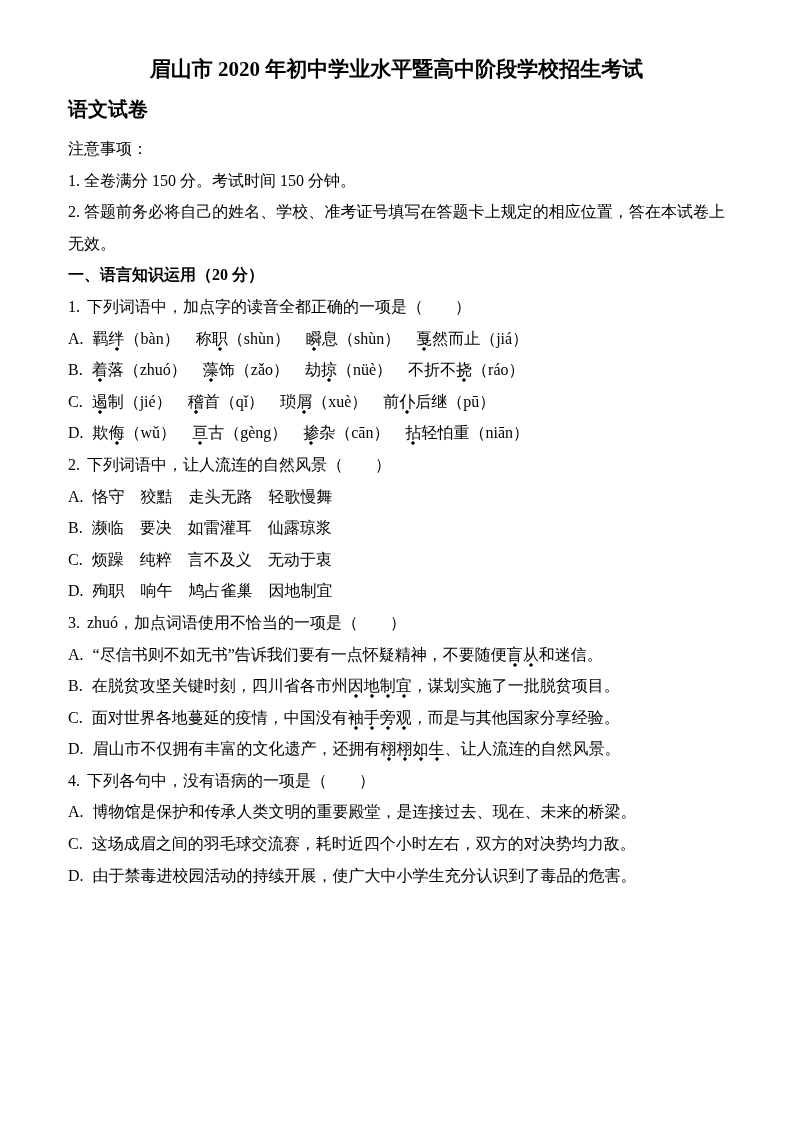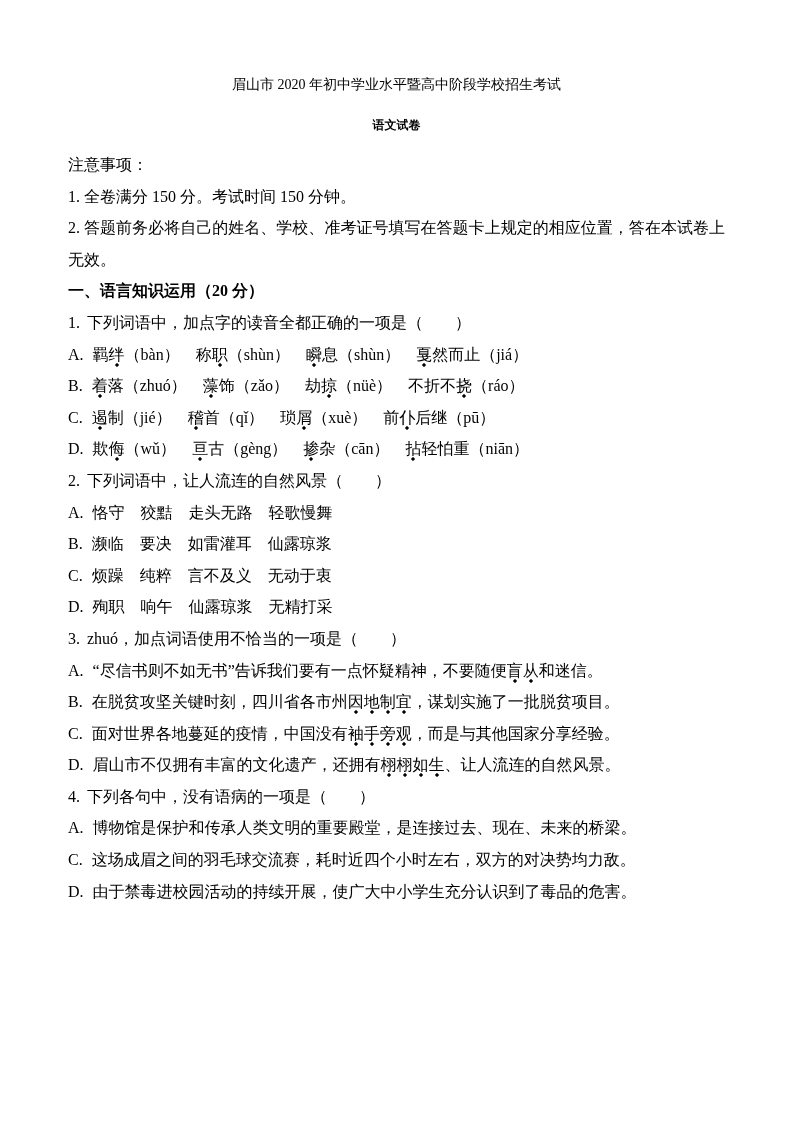--- a/index.html
+++ b/index.html
@@ -7,25 +7,25 @@
     width:793px;height:1122px;box-sizing:border-box;
     margin:0 auto;
     padding:56px 68px 40px 68px;
     background:#ffffff;color:#000000;
     font-family:"Liberation Serif","DejaVu Serif",serif;
     font-size:16px;
     overflow:hidden;
   }
   p{margin:0;}
   .title{
-    font-size:14px;font-weight:normal;text-align:center;
-    margin:16px 0 0 0;line-height:26px;
+    font-size:21px;font-weight:bold;text-align:center;
+    margin:0 0 0 0;line-height:26px;
   }
   .subtitle{
-    font-size:12px;font-weight:bold;text-align:center;
+    font-size:20px;font-weight:bold;
     margin:14px 0 0 0;line-height:26px;
   }
   .body-block{
     margin-top:11px;
     line-height:31.6px;
     text-align:justify;
   }
   .notice-heading{font-weight:normal;}
   .notice-item{font-weight:normal;}
   .section-heading{font-weight:bold;}
@@ -64,21 +64,21 @@
           <p class="option"><span class="olabel">A.</span><span><span class="">羁</span><span class="em">绊</span><span class="">（bàn）　称</span><span class="em">职</span><span class="">（shùn）　</span><span class="em">瞬</span><span class="">息（shùn）　</span><span class="em">戛</span><span class="">然而止（jiá）</span></span></p>
           <p class="option"><span class="olabel">B.</span><span><span class="em">着</span><span class="">落（zhuó）　</span><span class="em">藻</span><span class="">饰（zǎo）　劫</span><span class="em">掠</span><span class="">（nüè）　不折不</span><span class="em">挠</span><span class="">（ráo）</span></span></p>
           <p class="option"><span class="olabel">C.</span><span><span class="em">遏</span><span class="">制（jié）　</span><span class="em">稽</span><span class="">首（qǐ）　琐</span><span class="em">屑</span><span class="">（xuè）　前</span><span class="em">仆</span><span class="">后继（pū）</span></span></p>
           <p class="option"><span class="olabel">D.</span><span><span class="">欺</span><span class="em">侮</span><span class="">（wǔ）　</span><span class="em">亘</span><span class="">古（gèng）　</span><span class="em">掺</span><span class="">杂（cān）　</span><span class="em">拈</span><span class="">轻怕重（niān）</span></span></p>
         </div>
         <div>
           <p class="stem"><span class="qnum">2.</span><span>下列词语中，让人流连的自然风景（　　）</span></p>
           <p class="option"><span class="olabel">A.</span><span><span class="">恪守　狡黠　走头无路　轻歌慢舞</span></span></p>
           <p class="option"><span class="olabel">B.</span><span><span class="">濒临　要决　如雷灌耳　仙露琼浆</span></span></p>
           <p class="option"><span class="olabel">C.</span><span><span class="">烦躁　纯粹　言不及义　无动于衷</span></span></p>
-          <p class="option"><span class="olabel">D.</span><span><span class="">殉职　响午　仙露琼浆　无精打采</span></span></p>
+          <p class="option"><span class="olabel">D.</span><span><span class="">殉职　响午　鸠占雀巢　因地制宜</span></span></p>
         </div>
         <div>
           <p class="stem"><span class="qnum">3.</span><span>zhuó，加点词语使用不恰当的一项是（　　）</span></p>
           <p class="option"><span class="olabel">A.</span><span><span class="">“尽信书则不如无书”告诉我们要有一点怀疑精神，不要随便</span><span class="em">盲从</span><span class="">和迷信。</span></span></p>
           <p class="option"><span class="olabel">B.</span><span><span class="">在脱贫攻坚关键时刻，四川省各市州</span><span class="em">因地制宜</span><span class="">，谋划实施了一批脱贫项目。</span></span></p>
           <p class="option"><span class="olabel">C.</span><span><span class="">面对世界各地蔓延的疫情，中国没有</span><span class="em">袖手旁观</span><span class="">，而是与其他国家分享经验。</span></span></p>
           <p class="option"><span class="olabel">D.</span><span><span class="">眉山市不仅拥有丰富的文化遗产，还拥有</span><span class="em">栩栩如生</span><span class="">、让人流连的自然风景。</span></span></p>
         </div>
         <div>
           <p class="stem"><span class="qnum">4.</span><span>下列各句中，没有语病的一项是（　　）</span></p>

